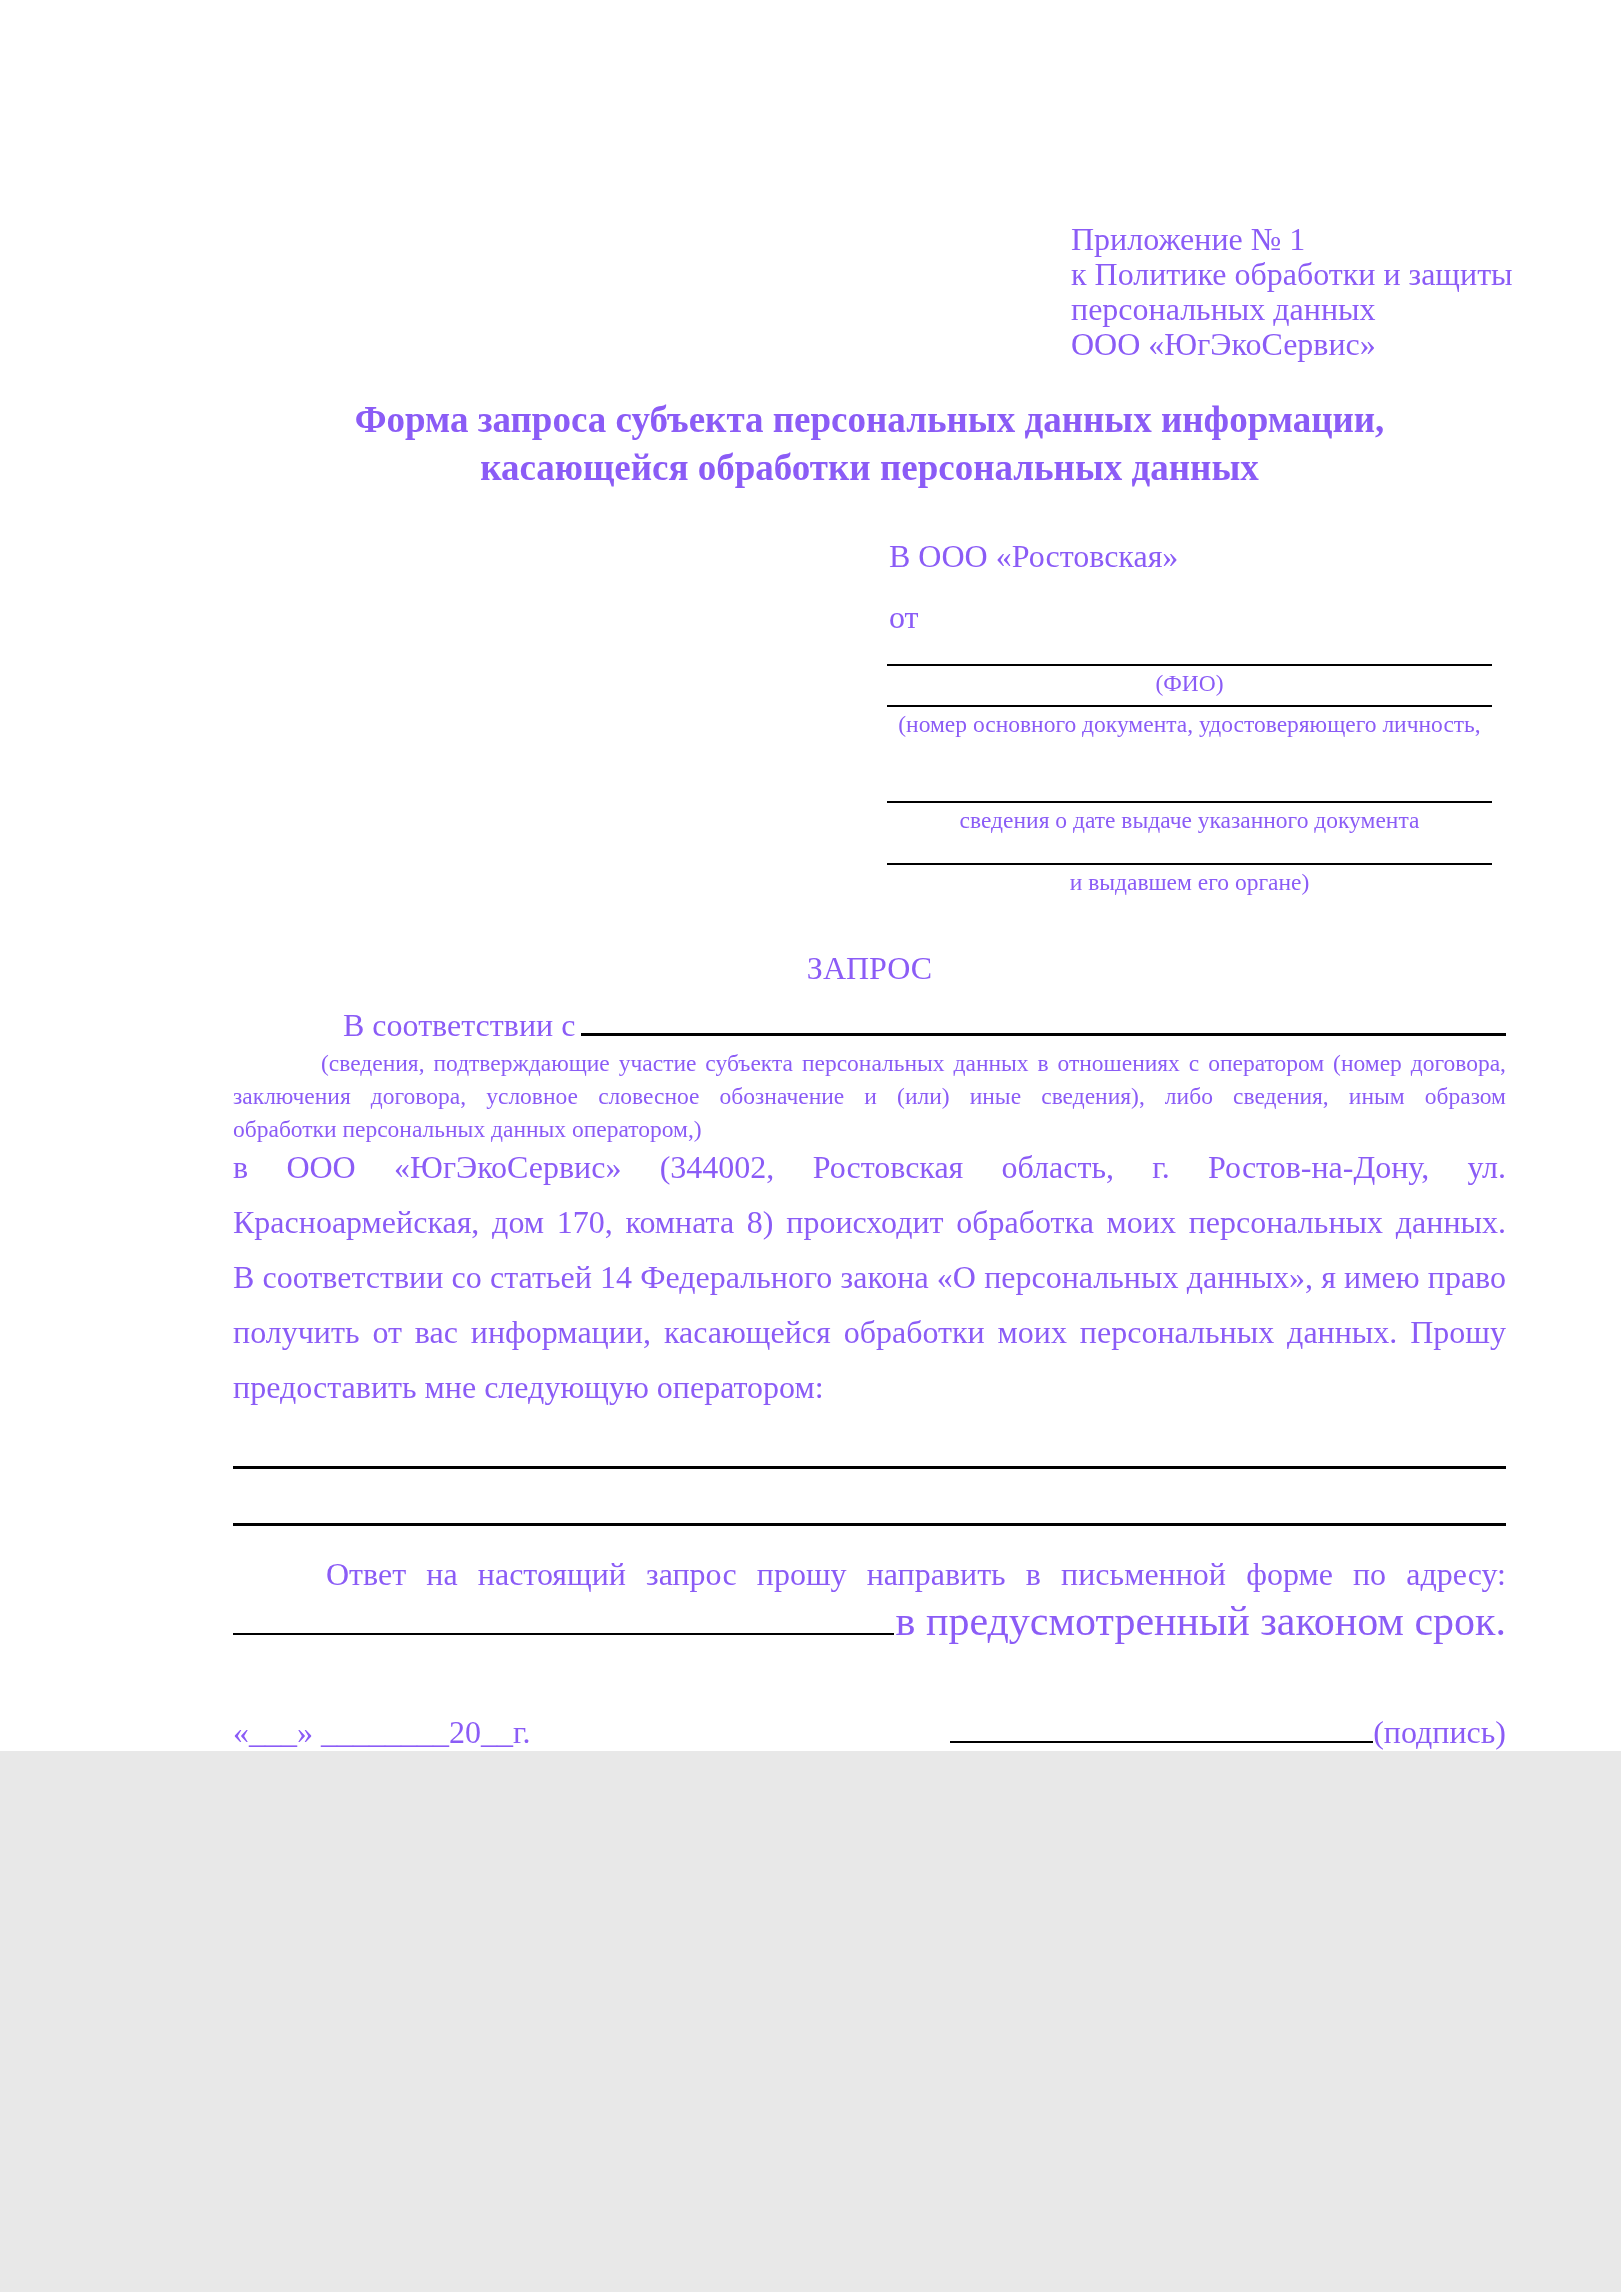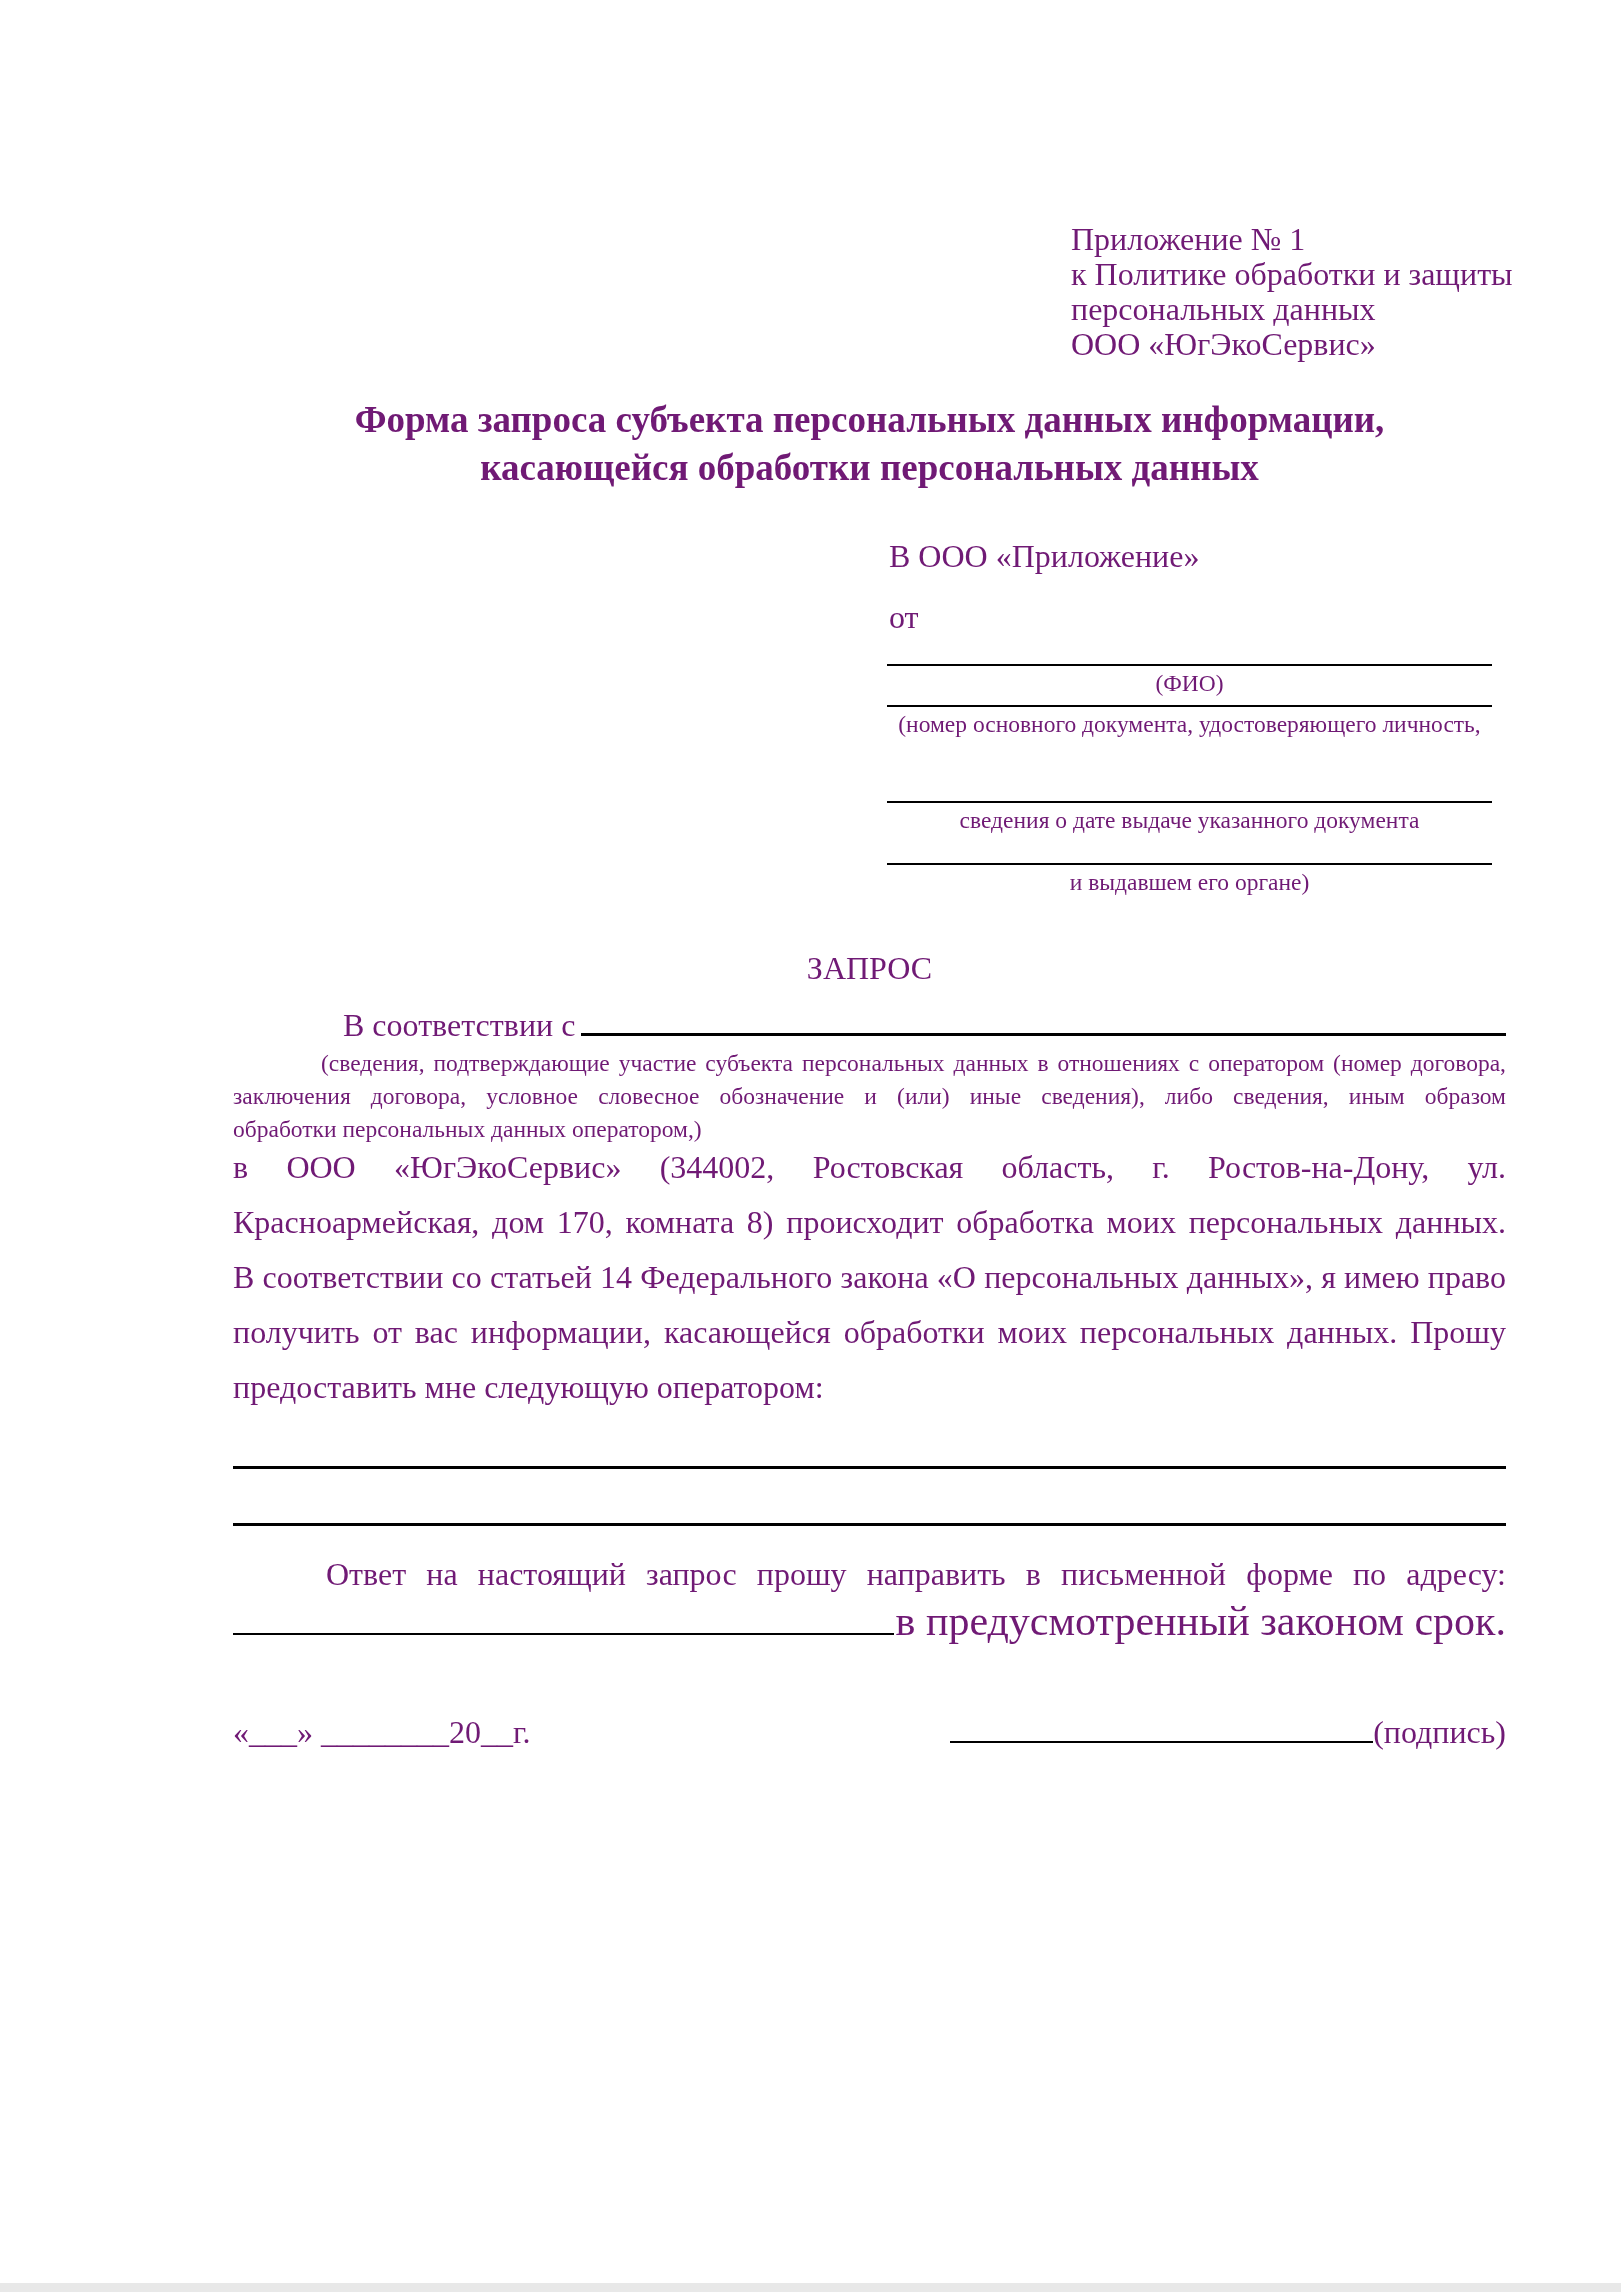--- a/index.html
+++ b/index.html
@@ -1,21 +1,21 @@
 <!DOCTYPE html>
 <html><head>
 <meta charset="utf-8">
 <style>
   html,body{margin:0;padding:0;background:#e8e8e8;}
   .page{
     position:relative;
-    width:1621px;height:2283px;
+    width:1621px;height:1751px;
     background:#ffffff;
     font-family:"Liberation Serif","DejaVu Serif",serif;
-    color:#701a75;
+    color:#8b5cf6;
     overflow:hidden;
   }
   
   .header-note{position:absolute;left:1071px;top:222px;font-size:32px;line-height:35px;}
   
   .doc-title{position:absolute;left:233px;top:396px;width:1273px;text-align:center;
              font-size:37px;font-weight:700;line-height:48px;}
   
   .addressee-org{position:absolute;left:889px;top:538px;font-size:32px;white-space:nowrap;}
   .addressee-from{position:absolute;left:889px;top:599px;font-size:32px;}
@@ -71,21 +71,21 @@
     <div>к Политике обработки и защиты</div>
     <div>персональных данных</div>
     <div>ООО «ЮгЭкоСервис»</div>
   </div>
 
   <div class="doc-title">
     <div>Форма запроса субъекта персональных данных информации,</div>
     <div>касающейся обработки персональных данных</div>
   </div>
 
-  <div class="addressee-org">В ООО «Приложение»</div>
+  <div class="addressee-org">В ООО «Ростовская»</div>
   <div class="addressee-from">от</div>
 
   <div class="field f1">
     <span>(ФИО)</span>
   </div>
   <div class="field f2">
     <span>(номер основного документа, удостоверяющего личность,</span>
   </div>
   <div class="field f3">
     <span>сведения о дате выдаче указанного документа</span>

